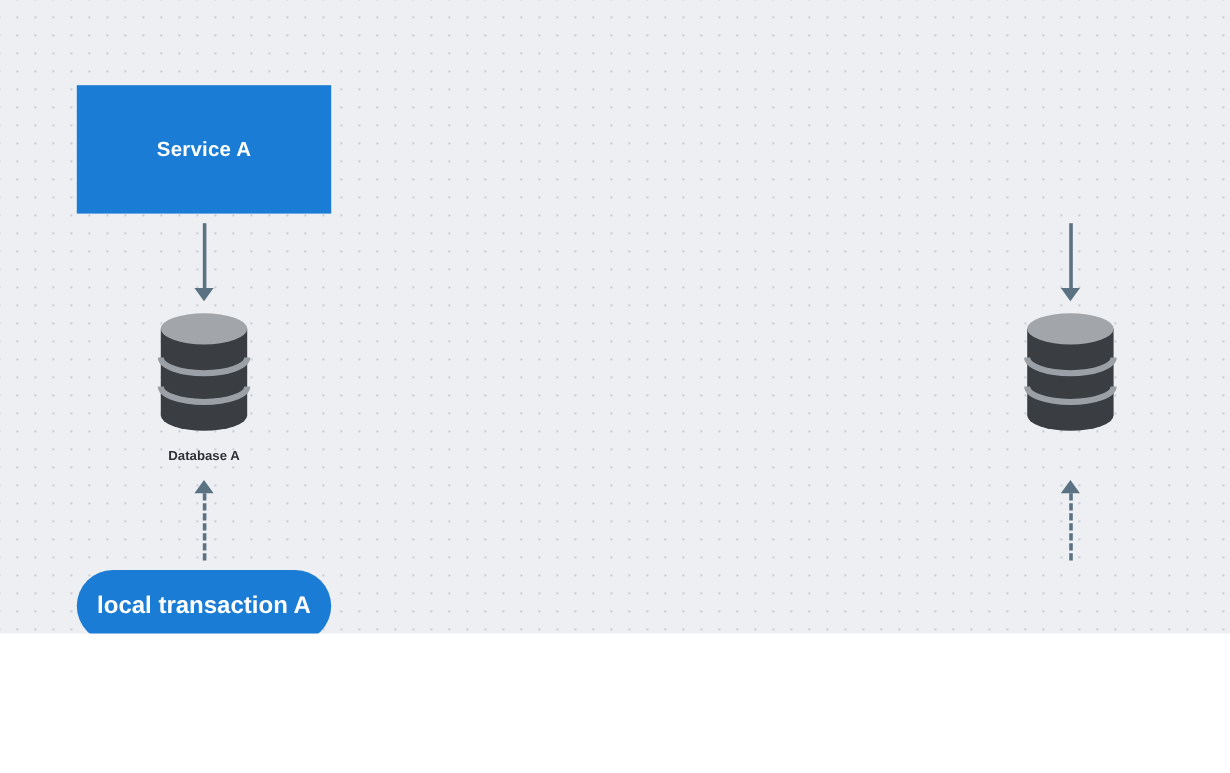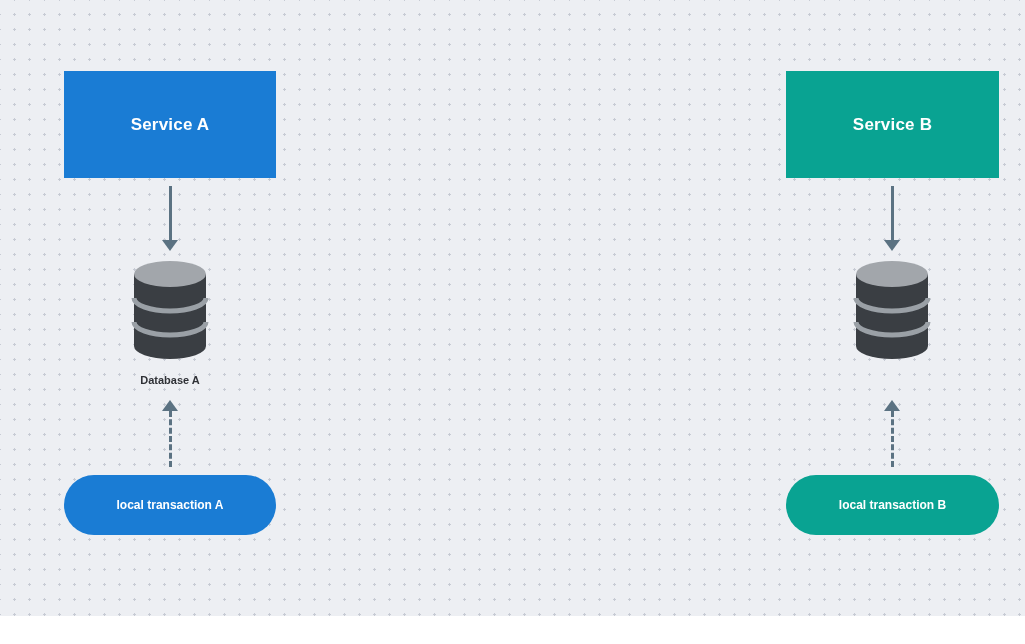--- a/index.html
+++ b/index.html
@@ -2,21 +2,21 @@
 <html><head>
 <meta charset="utf-8">
 <style>
   * { margin: 0; padding: 0; box-sizing: border-box; }
   html, body { width: 1025px; height: 644px; }
   body { font-family: "Liberation Sans", sans-serif; }
 
   .canvas {
     position: relative;
     width: 1025px;
-    height: 616px;
+    height: 528px;
     background-color: #edeff3;
     background-image: radial-gradient(circle, #c7cbd4 1.2px, transparent 1.3px);
     background-size: 15px 15px;
     background-position: 7px 7px;
     overflow: hidden;
   }
 
   .service-box {
     position: absolute;
     width: 212px;
@@ -34,21 +34,21 @@
 
   .pill {
     position: absolute;
     width: 212px;
     height: 60px;
     border-radius: 30px;
     display: flex;
     align-items: center;
     justify-content: center;
     color: #ffffff;
-    font-size: 12px;
+    font-size: 20px;
     font-weight: 600;
   }
   .pill-a { left: 64px; top: 475px; }
   .pill-b { left: 786px; top: 475px; width: 213px; }
 
   .db-icon { position: absolute; width: 84px; height: 100px; }
   .db-icon-a { left: 128px; top: 260px; }
   .db-icon-b { left: 850px; top: 260px; }
 
   .db-label {
@@ -128,23 +128,20 @@
 </style>
 </head>
 <body>
 
 <div class="canvas">
 
   <div class="service-box service-a" style="background-color: rgb(26, 124, 212);">
     <span>Service A</span>
   </div>
 
-  <div class="service-box service-b" style="background-color: rgb(9, 163, 146);">
-    <span>Service B</span>
-  </div>
 
   <div class="arrow-down arrow-down-a">
     <div class="shaft"></div>
     <div class="head-down"></div>
   </div>
 
   <div class="arrow-down arrow-down-b">
     <div class="shaft"></div>
     <div class="head-down"></div>
   </div>
@@ -172,18 +169,15 @@
 
   <div class="arrow-up-dashed arrow-up-b">
     <div class="head-up"></div>
     <div class="shaft-dashed"></div>
   </div>
 
   <div class="pill pill-a" style="background-color: rgb(26, 124, 212);">
     <span>local transaction A</span>
   </div>
 
-  <div class="pill pill-b" style="background-color: rgb(9, 163, 146);">
-    <span>local transaction B</span>
-  </div>
 
 
 </div>
 
 </body></html>

